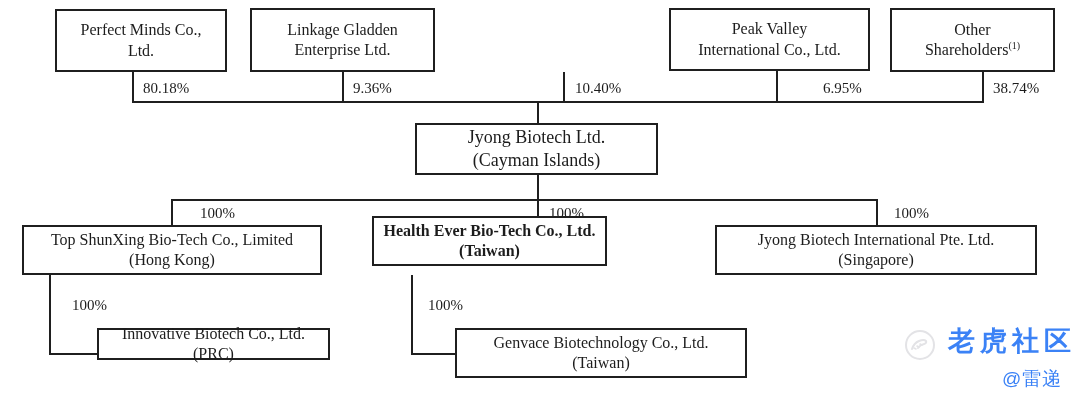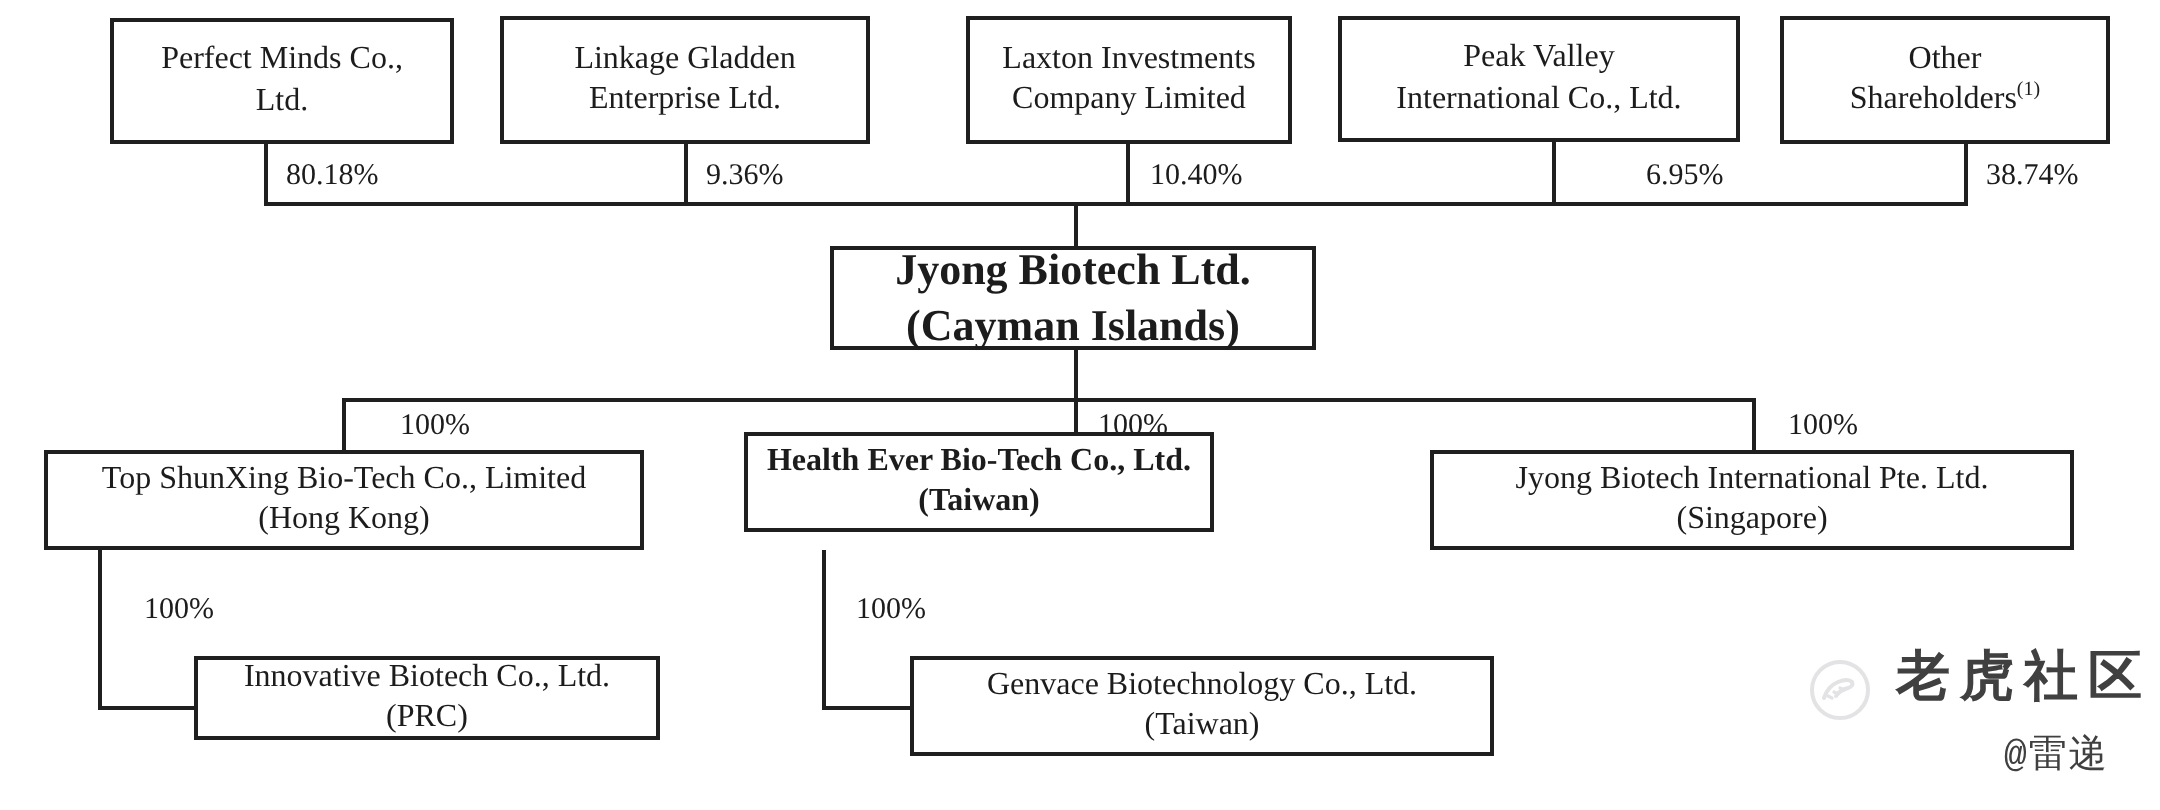--- a/index.html
+++ b/index.html
@@ -23,35 +23,35 @@
     box-sizing:border-box;
   }
   .node .txt{
     font-size:16px;
     line-height:1.28;
     white-space:pre-line;
     padding:0 4px;
   }
   .node .nm{white-space:pre-line;}
   .node sup{font-size:10px;line-height:0;}
-  .node.parent .txt{font-weight:bold;font-size:22px;}
+  .node.parent .txt{font-weight:normal;font-size:18px;}
   .ln{
     position:absolute;
     background:#1f1f1f;
   }
   .pct{
     position:absolute;
     font-size:15px;
     color:#1c1c1c;
     white-space:nowrap;
   }
   .watermark{
     position:absolute;
-    color:#404040;
-    font-family:Liberation Mono, monospace;
+    color:#3b82f6;
+    font-family:Liberation Sans, sans-serif;
     user-select:none;
   }
   .wm-circle{
     left:905px;top:330px;
     width:30px;height:30px;
     border:2px solid #e3e3e6;
     border-radius:50%;
     box-sizing:border-box;
   }
   .wm-brand{
@@ -76,24 +76,20 @@
   <div class="node" style="left:55px;top:9px;width:172px;height:63px;">
     <div class="txt">Perfect Minds Co.,
 Ltd.</div>
   </div>
 
   <div class="node" style="left:250px;top:8px;width:185px;height:64px;">
     <div class="txt">Linkage Gladden
 Enterprise Ltd.</div>
   </div>
 
-  <div class="node" style="left:483px;top:8px;width:163px;height:64px;">
-    <div class="txt">Laxton Investments
-Company Limited</div>
-  </div>
 
   <div class="node" style="left:669px;top:8px;width:201px;height:63px;">
     <div class="txt">Peak Valley
 International Co., Ltd.</div>
   </div>
 
   <div class="node" style="left:890px;top:8px;width:165px;height:64px;">
     <div class="txt"><span class="nm">Other
 Shareholders</span><sup>(1)</sup></div>
   </div>
@@ -143,21 +139,21 @@
   </div>
 
   <div class="ln" style="left:49px;top:275px;width:2px;height:80px;"></div>
   <div class="ln" style="left:49px;top:353px;width:48px;height:2px;"></div>
   <span class="pct" style="left:72px;top:297px;">100%</span>
 
   <div class="ln" style="left:411px;top:275px;width:2px;height:80px;"></div>
   <div class="ln" style="left:411px;top:353px;width:44px;height:2px;"></div>
   <span class="pct" style="left:428px;top:297px;">100%</span>
 
-  <div class="node" style="left:97px;top:328px;width:233px;height:42px;">
+  <div class="node" style="left:97px;top:328px;width:233px;height:32px;">
     <div class="txt"><span>Innovative Biotech Co., Ltd.</span>
 <span>(PRC)</span></div>
   </div>
 
   <div class="node" style="left:455px;top:328px;width:292px;height:50px;">
     <div class="txt"><span>Genvace Biotechnology Co., Ltd.</span>
 <span>(Taiwan)</span></div>
   </div>
 
   <div class="watermark wm-circle">

